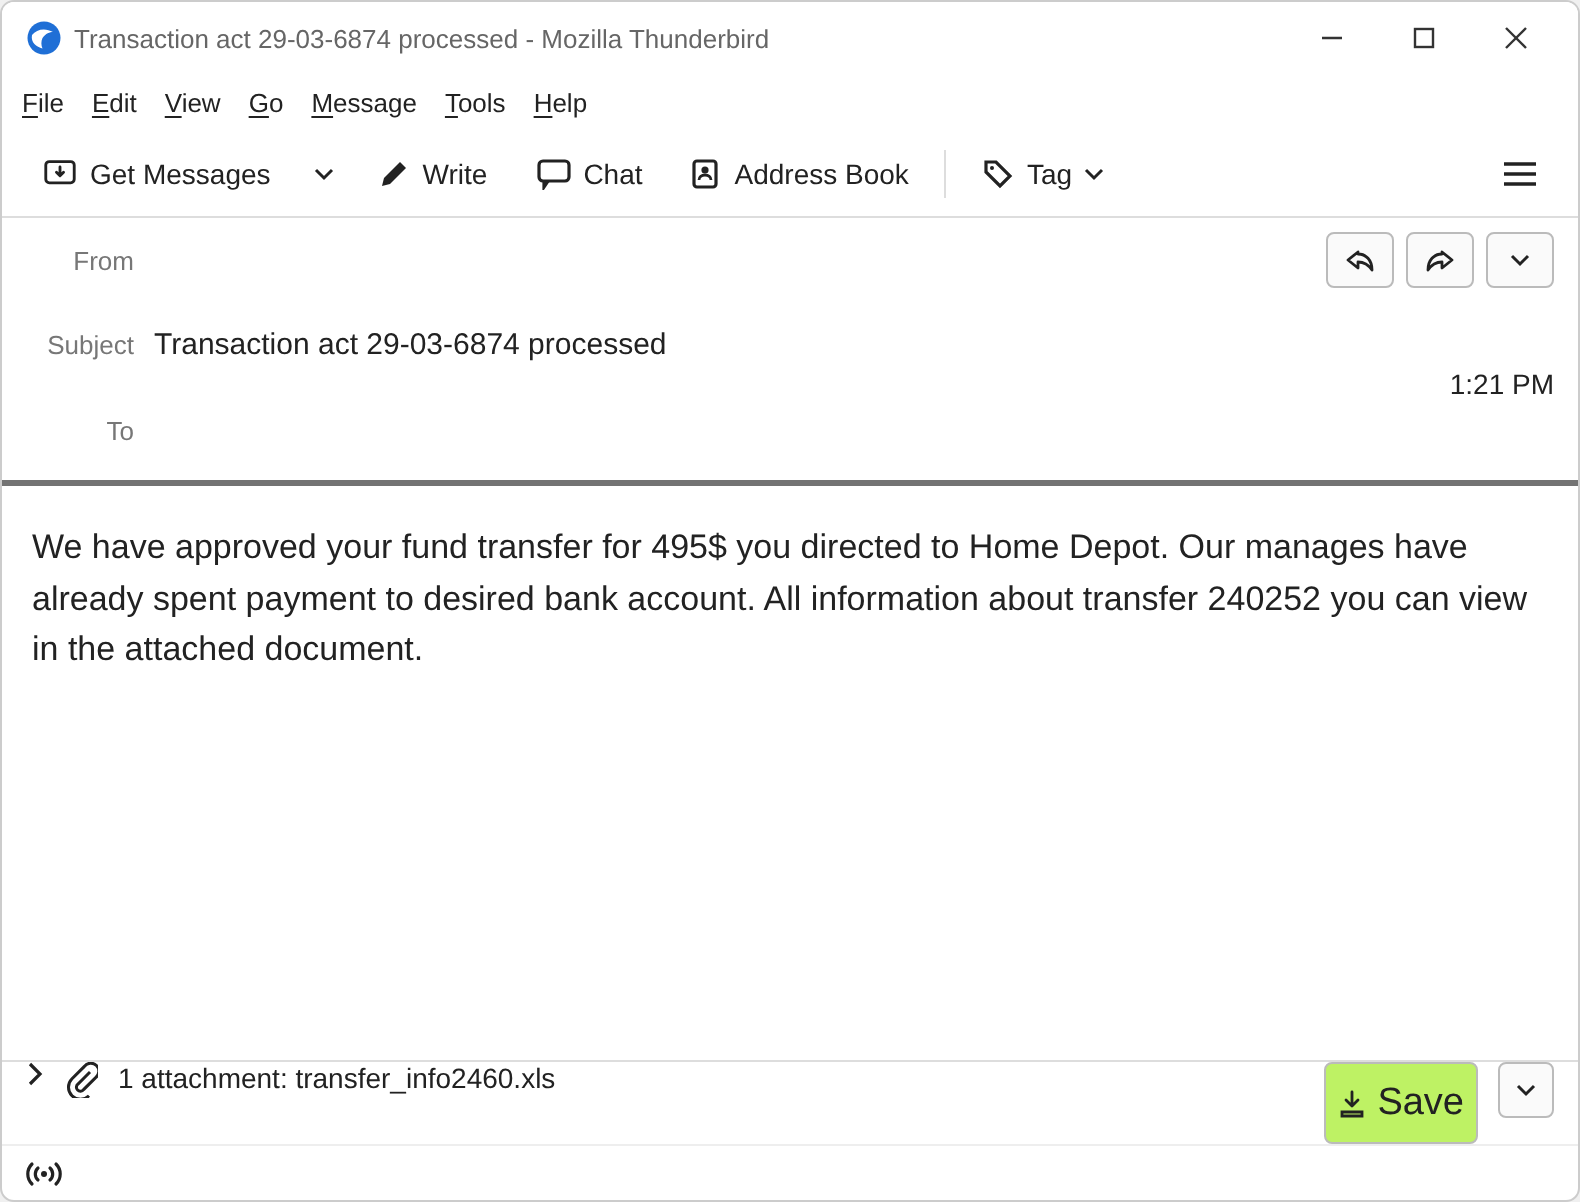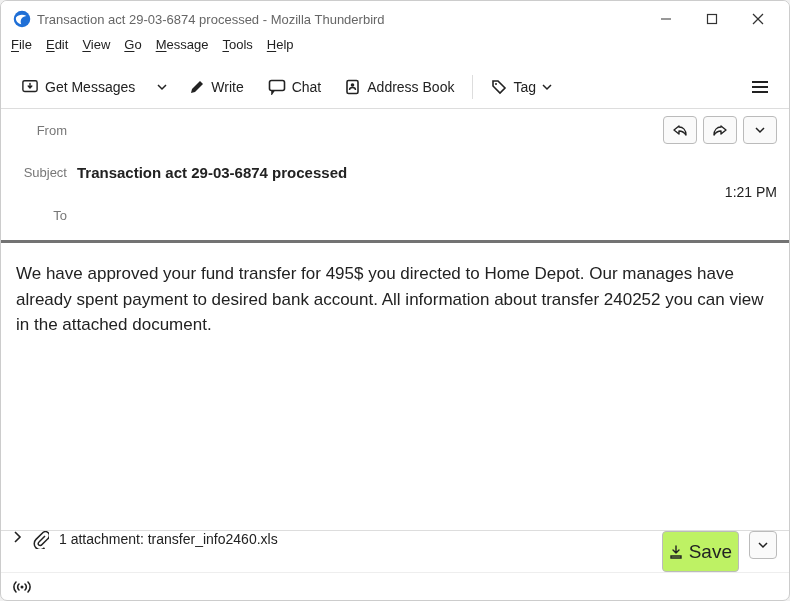--- a/index.html
+++ b/index.html
@@ -45,20 +45,21 @@
       width: 46px;
       height: 36px;
       display: flex;
       align-items: center;
       justify-content: center;
       color: #333;
     }
     .menubar {
       height: 28px;
       display: flex;
+      align-items: center;
       padding: 0 10px;
       gap: 14px;
       font-size: 13px;
       color: #222;
     }
     .menubar span { cursor: default; }
     .menubar .ul { text-decoration: underline; text-decoration-thickness: 1px; text-underline-offset: 2px; }
     .toolbar {
       height: 44px;
       display: flex;
@@ -104,21 +105,21 @@
       font-size: 13px;
       color: #777;
       padding-right: 10px;
     }
     .hval {
       flex: 1;
       font-size: 14px;
       color: #222;
     }
     .subject-val {
-      font-weight: 700;
+      font-weight: 400;
       font-size: 15px;
     }
     .time {
       font-size: 14px;
       color: #222;
       padding-left: 10px;
       margin-top: 39px;
     }
     .hactions {
       display: flex;

